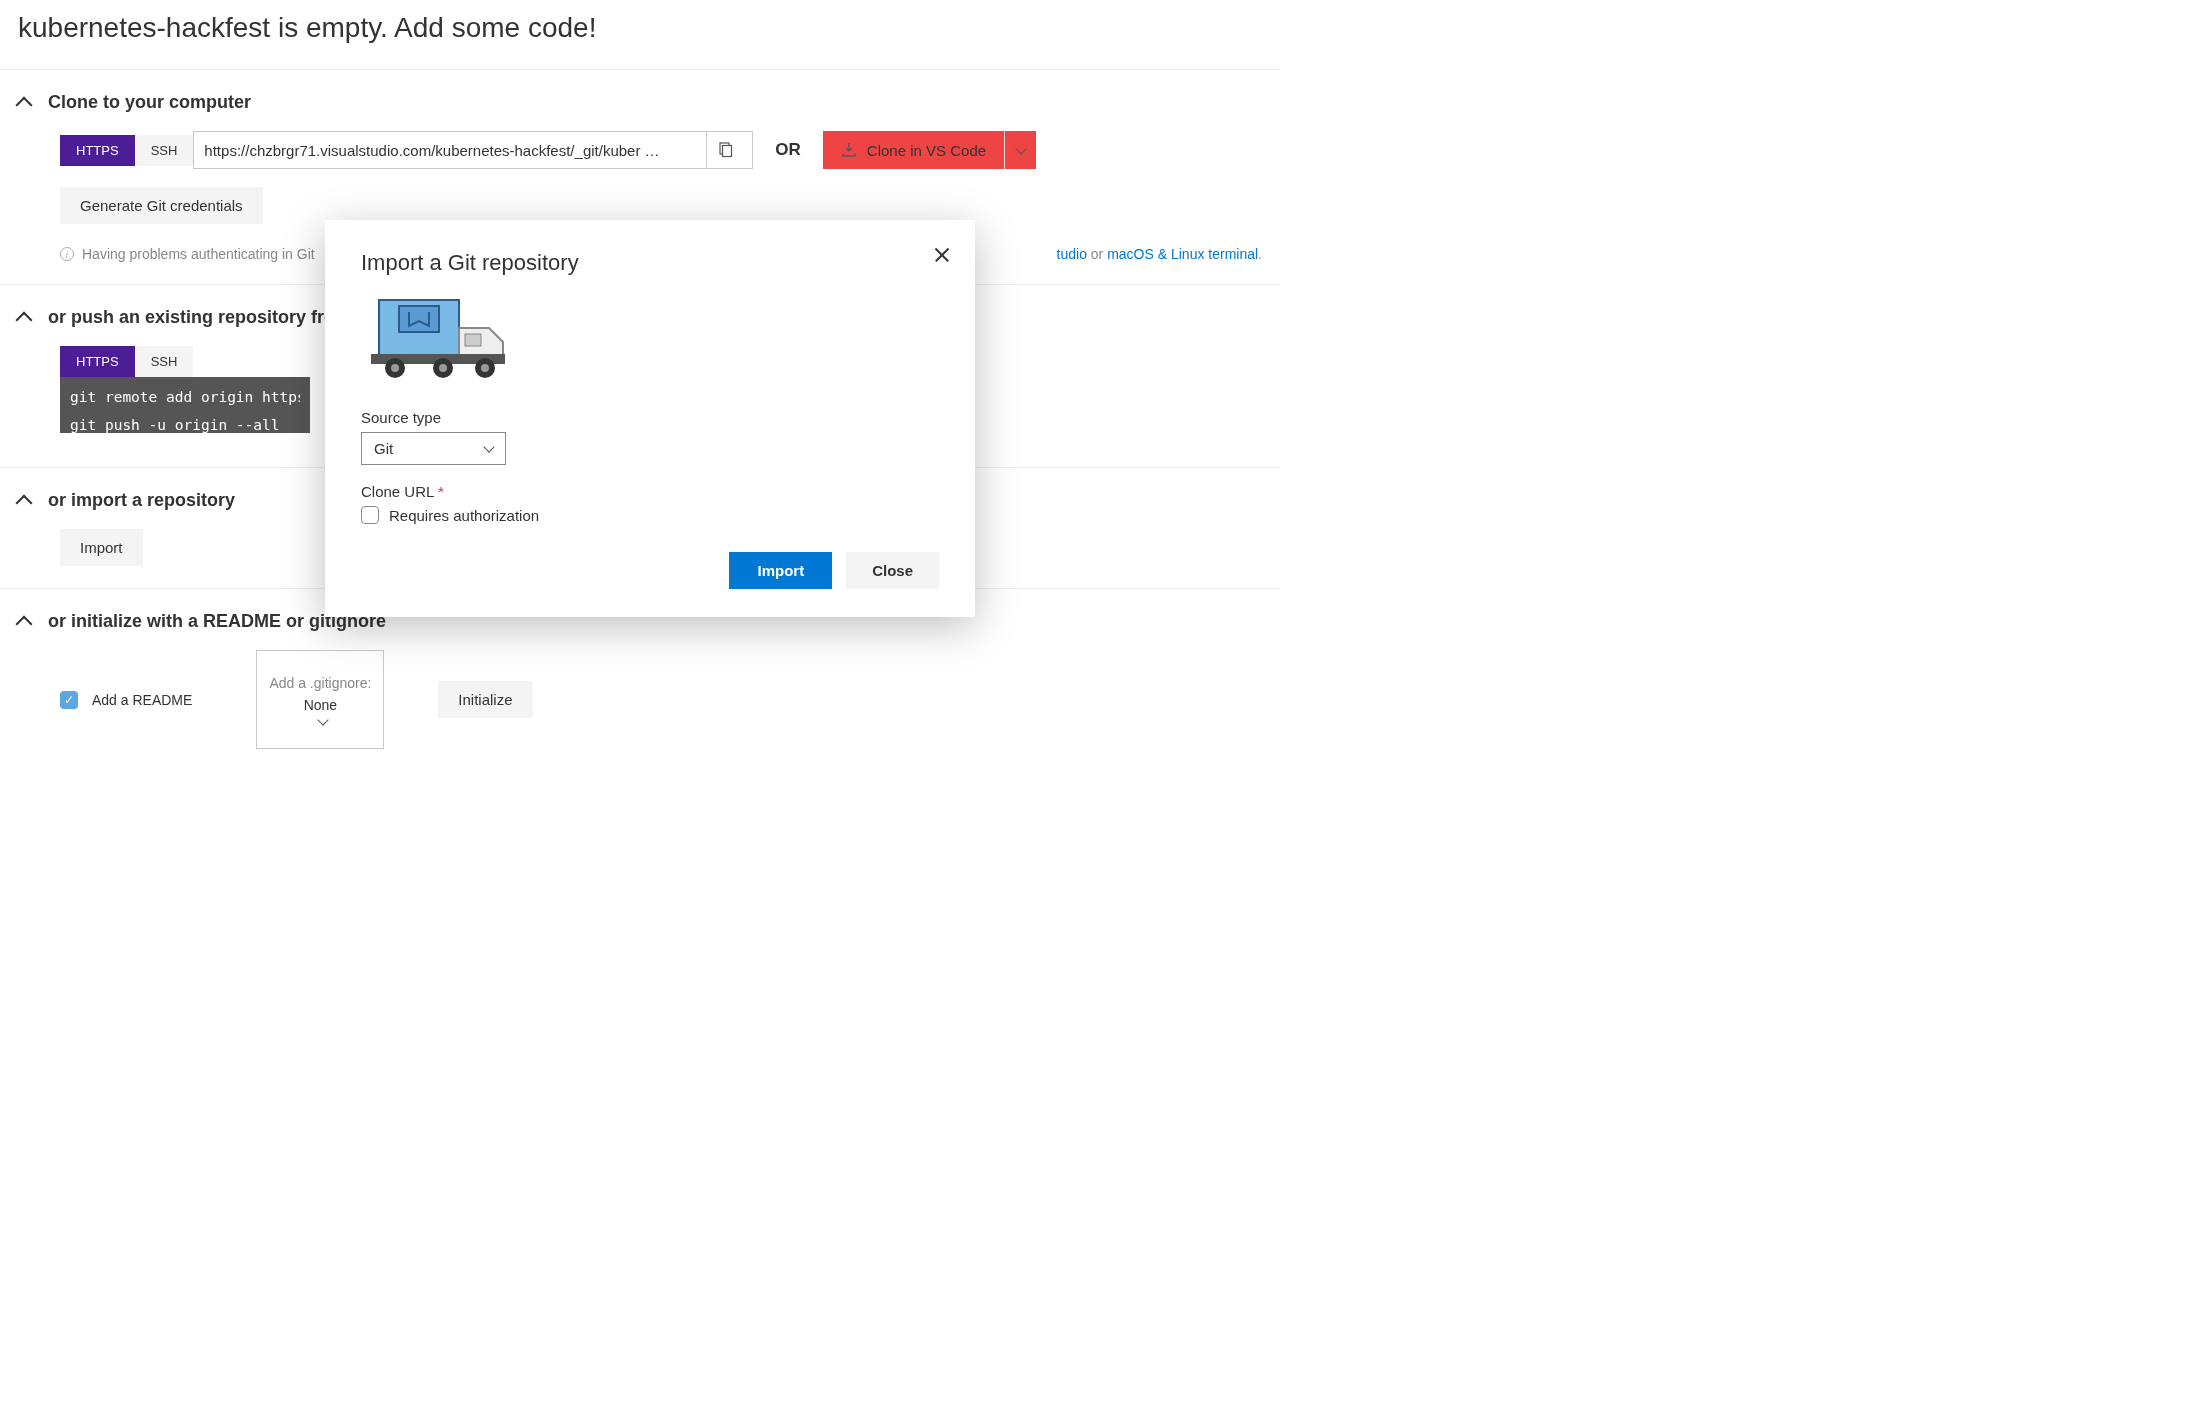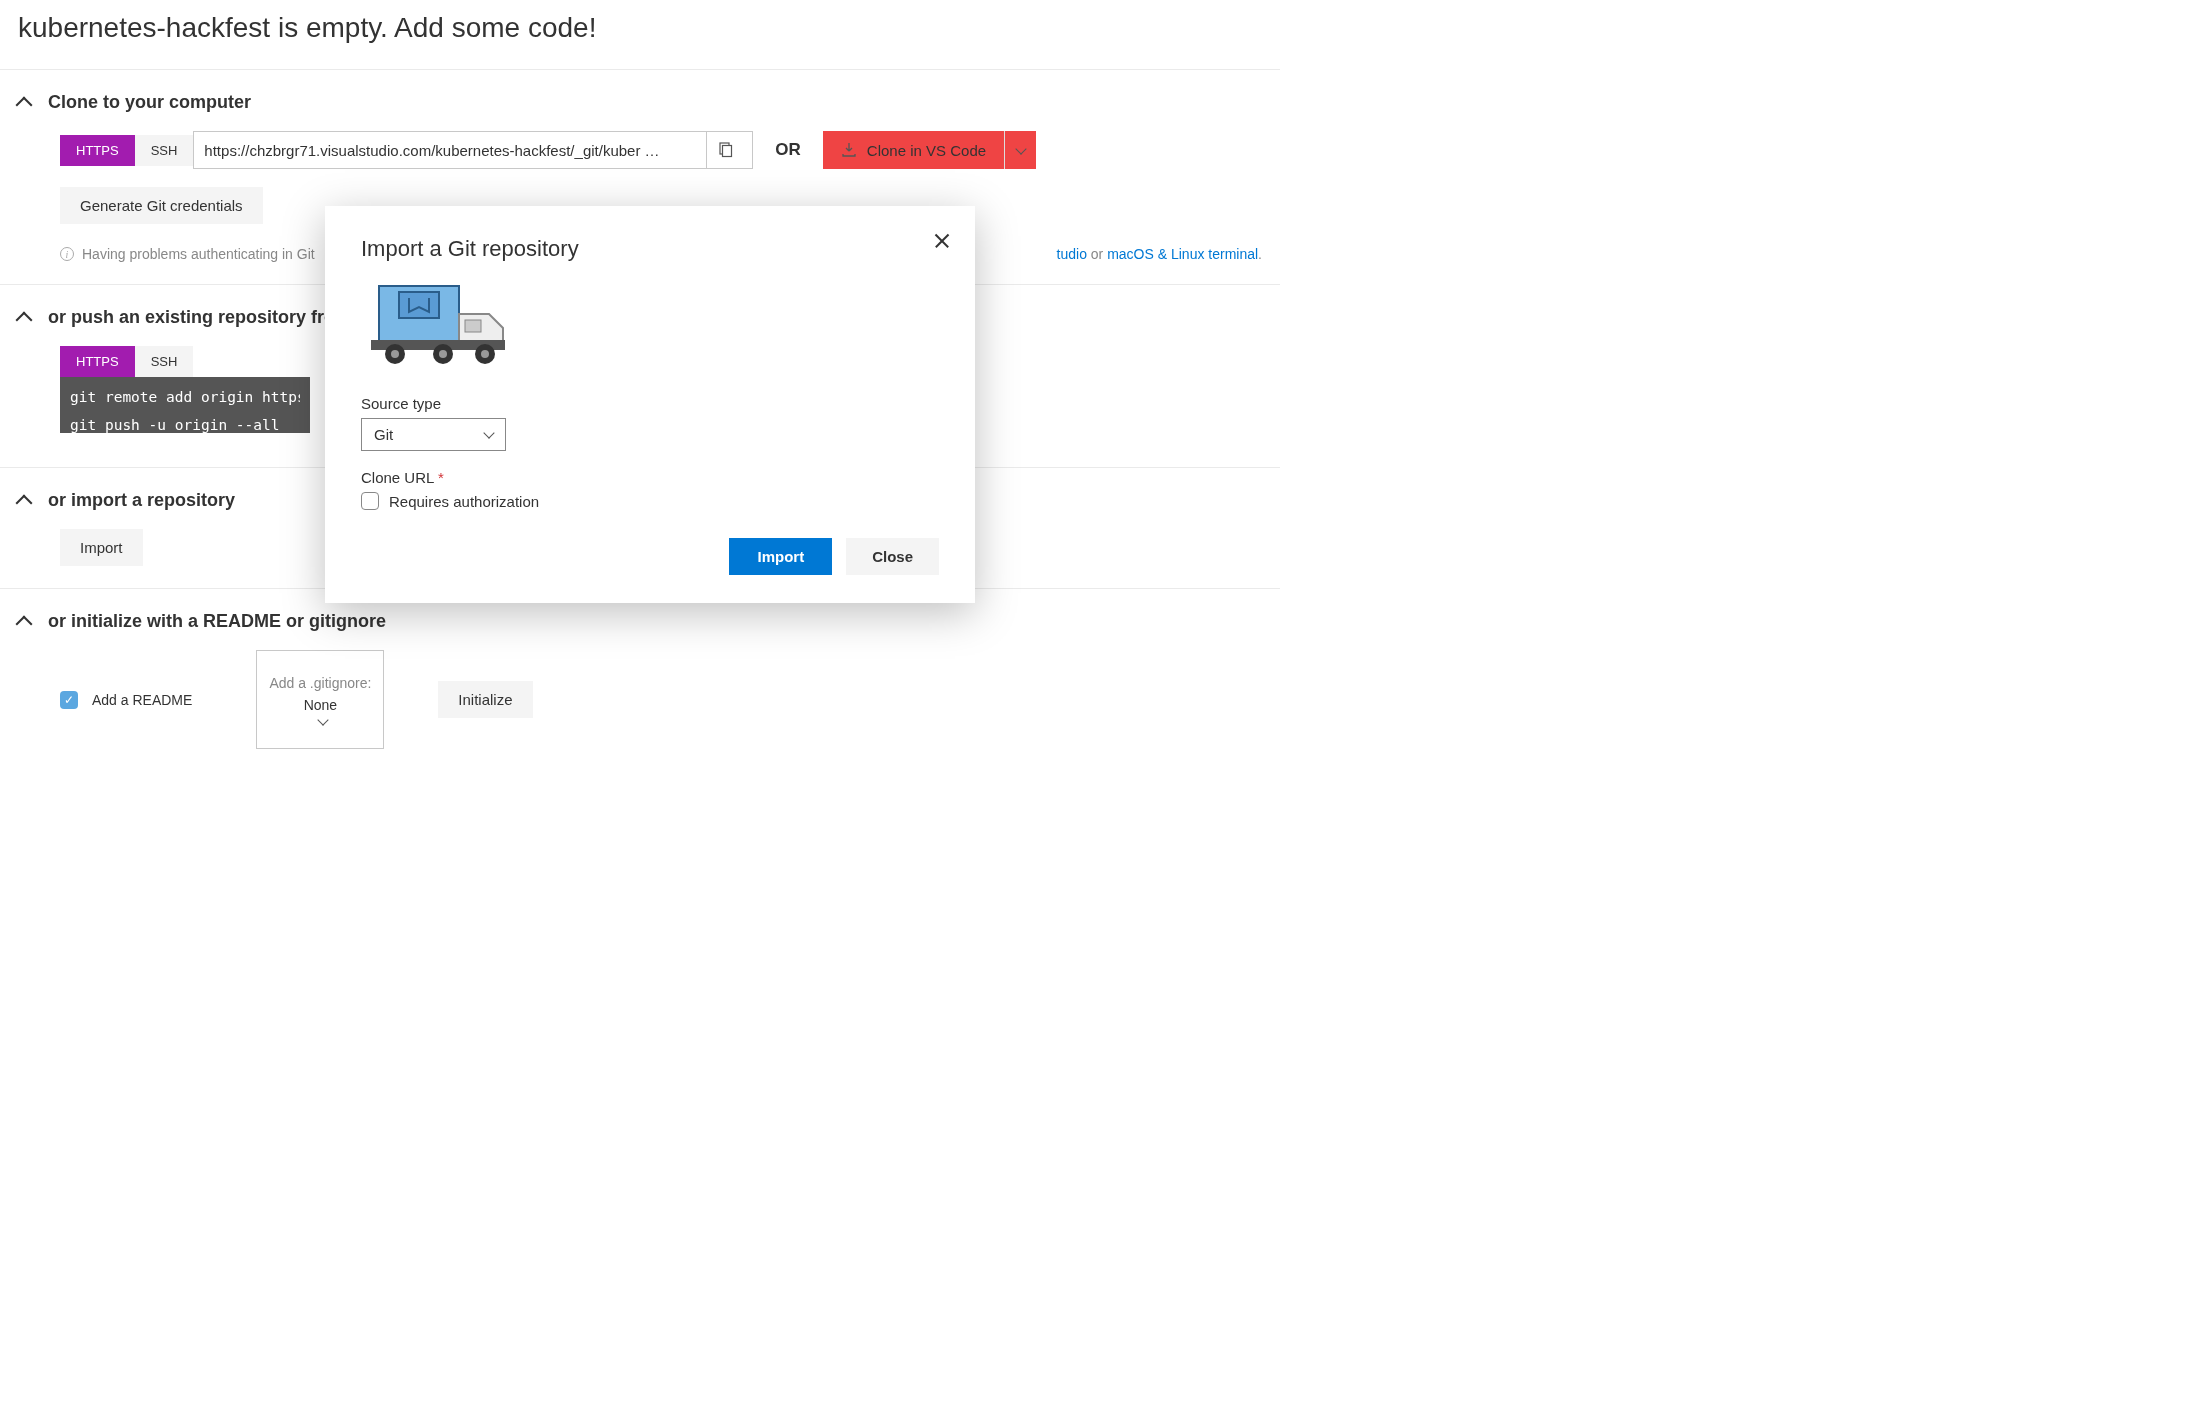--- a/index.html
+++ b/index.html
@@ -46,21 +46,21 @@
   .section-body { padding-left: 42px; }
   .tabrow { display: flex; align-items: stretch; gap: 0; }
   .tab {
     padding: 8px 16px;
     font-size: 13px;
     background: #f4f4f4;
     color: #333;
     border: none;
     cursor: pointer;
   }
-  .tab.active { background: #a21caf; color: #fff; }
+  .tab.active { background: #4c1d95; color: #fff; }
   .clone-url-box {
     flex: 1;
     display: flex;
     align-items: center;
     border: 1px solid #c8c8c8;
     background: #fff;
     padding: 0 10px;
     max-width: 560px;
   }
   .clone-url-text {
@@ -175,21 +175,21 @@
     gap: 6px;
     font-size: 14px;
     cursor: pointer;
     flex-direction: column;
   }
   .select-box .placeholder { color: #888; }
   
   .modal {
     position: absolute;
     left: 325px;
-    top: 206px;
+    top: 220px;
     width: 650px;
     background: #fff;
     box-shadow: 0 10px 40px rgba(0,0,0,0.25);
     padding: 30px 36px 28px 36px;
   }
   .modal-title {
     font-size: 22px;
     font-weight: 400;
     color: #333;
     margin-bottom: 16px;

